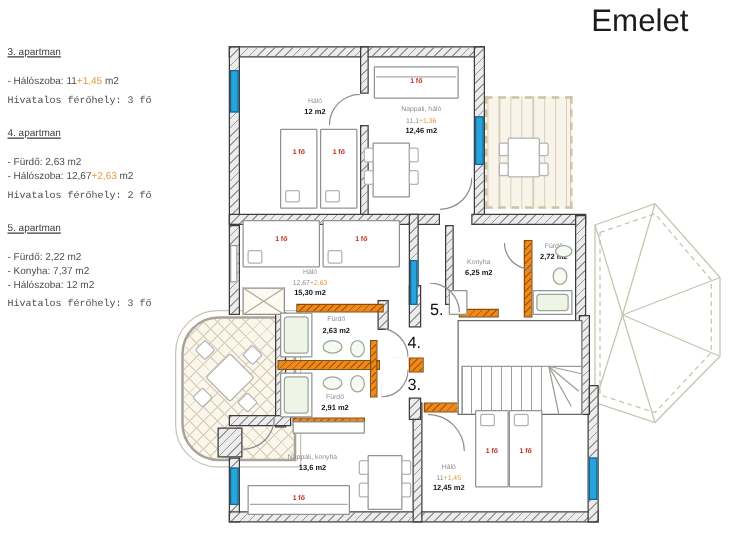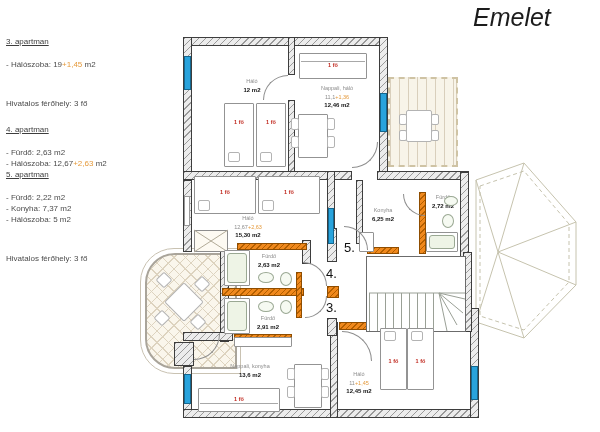--- a/index.html
+++ b/index.html
@@ -27,49 +27,50 @@
   .deck{position:absolute;box-sizing:border-box;border:2px dashed #cfc3a4;background-color:#f8f4e9;
     background-image:repeating-linear-gradient(90deg,#d9cfbc 0 1px,transparent 1px 9px);}
   .terrace{position:absolute;box-sizing:border-box;border:2px solid #a9a49a;background-color:#faf6ec;
     background-image:repeating-linear-gradient(45deg,#ddd3bf 0 1px,transparent 1px 8px),
                      repeating-linear-gradient(-45deg,#ddd3bf 0 1px,transparent 1px 8px);
     border-radius:30px 0 0 30px;}
   .terrace-outline{position:absolute;box-sizing:border-box;border:1px solid #c9c2b2;border-radius:34px 0 0 34px;background:transparent;}
   .treads{position:absolute;box-sizing:border-box;
     background:repeating-linear-gradient(90deg,#9aa096 0 1px,transparent 1px 8px);}
   
-  .title{position:absolute;left:473px;top:3px;font-size:25px;color:#1c1c1c;font-style:italic;}
+  .title{position:absolute;left:473px;top:3px;font-size:25px;color:#1c1c1c;}
   .info{position:absolute;left:6px;top:36px;width:160px;font-size:8px;line-height:11px;color:#4c4c4c;}
   .info .head{color:#3d3d3d;margin-bottom:12px;text-decoration:underline;}
-  .info .cap{margin-top:28px;margin-bottom:15px;}
+  .info .cap{margin-top:5px;margin-bottom:15px;font-family:Liberation Mono, monospace;}
   .orange{color:#e59a3c;}
   .rlabel{position:absolute;text-align:center;font-size:5.5px;line-height:1.55;color:#8c8c8c;white-space:nowrap;}
   .rlabel b{display:block;font-size:6px;color:#151515;}
   .fo{position:absolute;text-align:center;font-size:5.5px;font-weight:bold;color:#c0281e;}
   .entry{position:absolute;font-size:13px;color:#101010;}
   svg{position:absolute;overflow:visible;}
 </style>
 </head>
 <body>
 
 <div class="title">Emelet</div>
 
 <div class="info">
   <div class="head">3. apartman</div>
-  <div><span>- Hálószoba: 19</span><span class="orange">+1,45</span><span> m2</span></div>
+  <div><span>- Hálószoba: 11</span><span class="orange">+1,45</span><span> m2</span></div>
   <div class="cap">Hivatalos férőhely: 3 fő</div>
 
   <div class="head">4. apartman</div>
   <div><span>- Fürdő: 2,63 m2</span></div>
   <div><span>- Hálószoba: 12,67</span><span class="orange">+2,63</span><span> m2</span></div>
+  <div class="cap">Hivatalos férőhely: 2 fő</div>
 
   <div class="head">5. apartman</div>
   <div><span>- Fürdő: 2,22 m2</span></div>
   <div><span>- Konyha: 7,37 m2</span></div>
-  <div><span>- Hálószoba: 5 m2</span></div>
+  <div><span>- Hálószoba: 12 m2</span></div>
   <div class="cap">Hivatalos férőhely: 3 fő</div>
 </div>
 
 <div class="p" style="left:0;top:0;width:600px;height:432px;">
 
   <svg style="left:468px;top:148px;" width="125" height="195" viewBox="0 0 125 195">
     <g stroke="#c6c3ae" stroke-width="1" fill="none">
       <polygon points="8,32 56,15 108,74 108,137 56,190 8,174"></polygon>
       <polygon points="12,38 56,23 101,76 101,134 56,182 12,168" stroke-dasharray="4 3"></polygon>
       <line x1="30" y1="104" x2="8" y2="32"></line>

